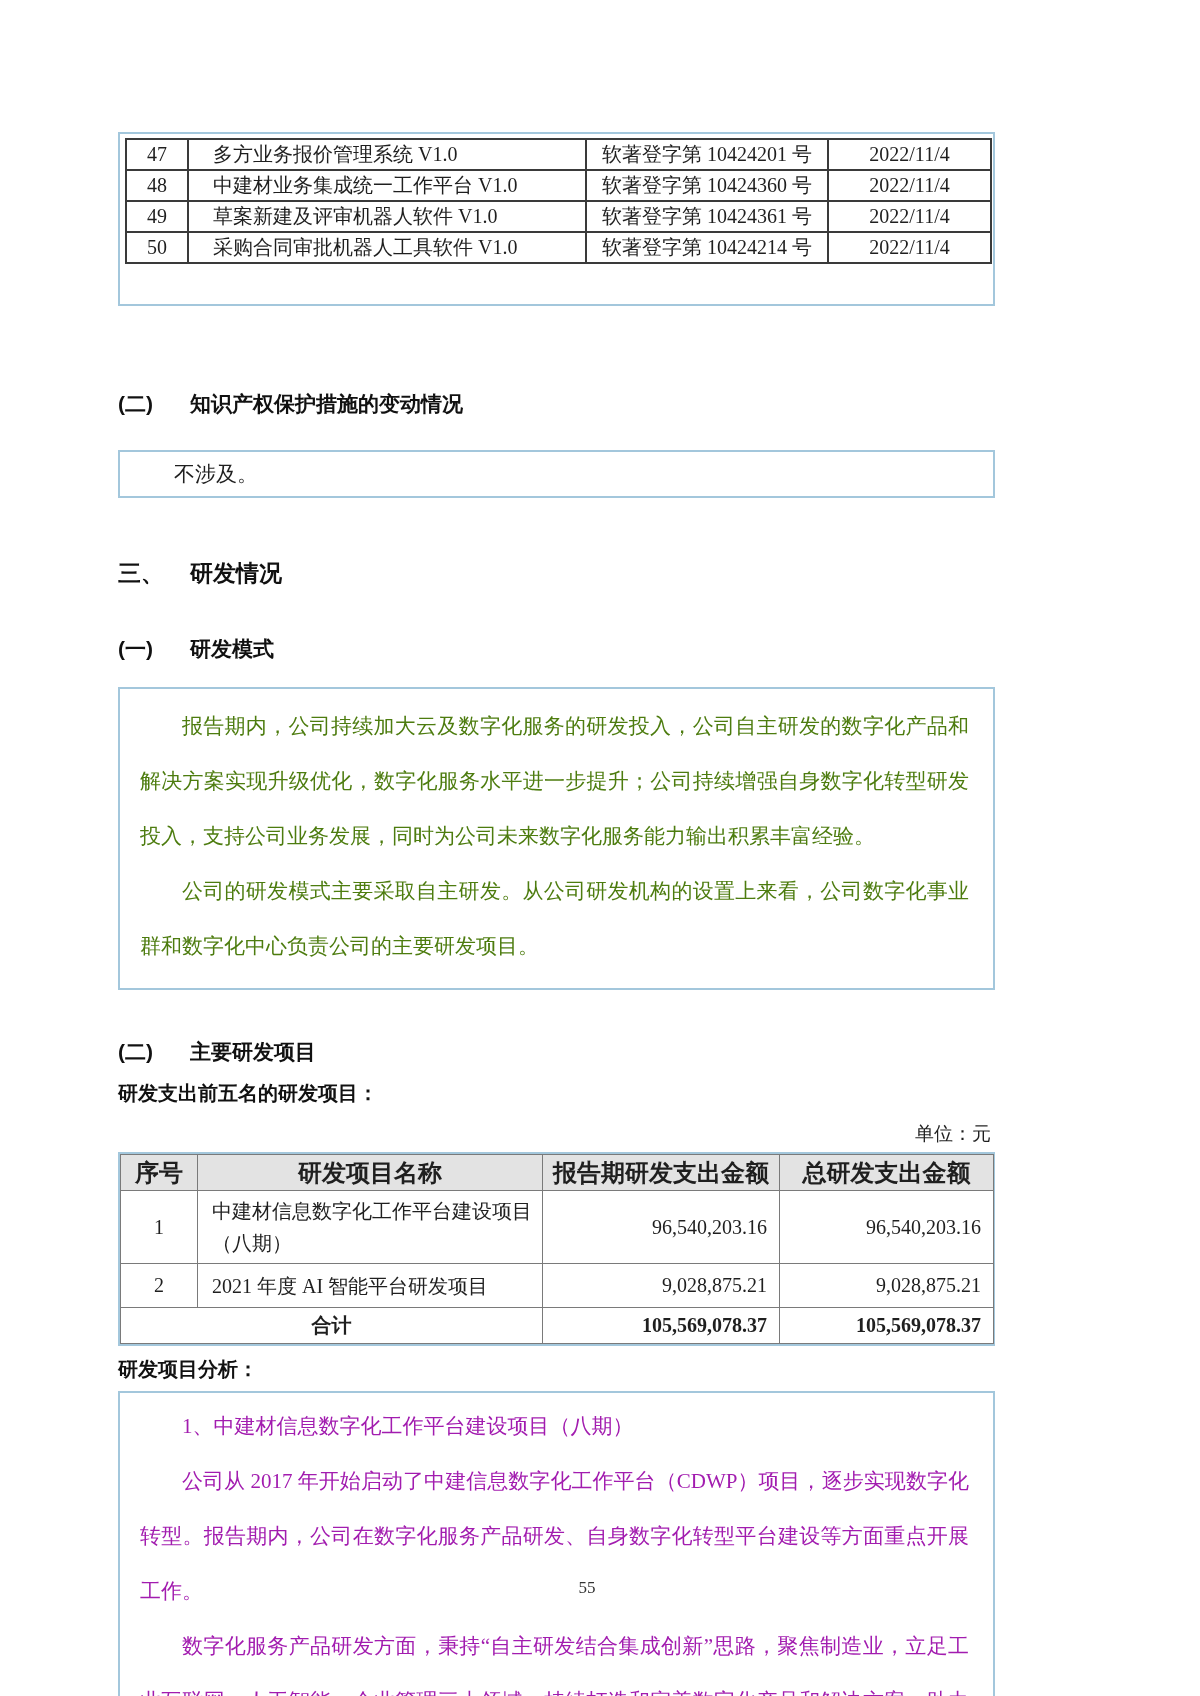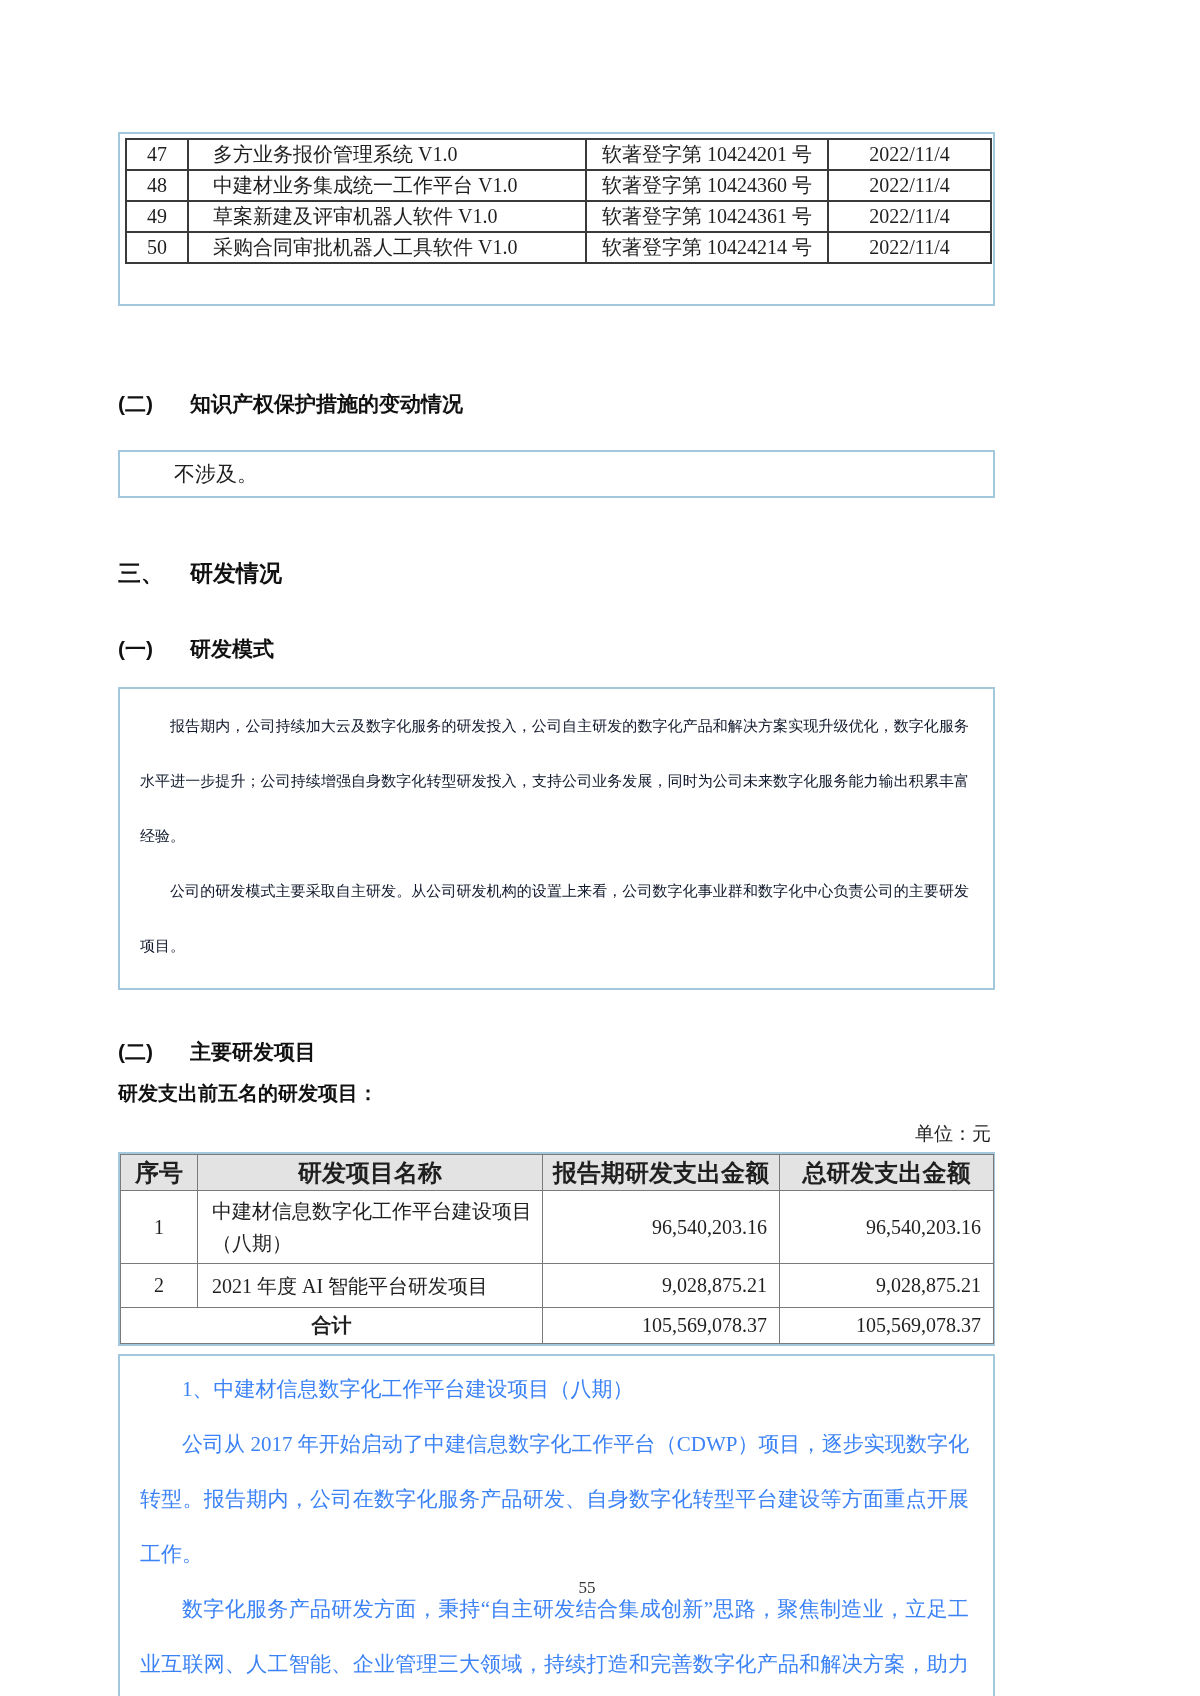--- a/index.html
+++ b/index.html
@@ -45,22 +45,22 @@
   .h1 .lbl{width:72px;flex:0 0 72px;}
 
   .h-ipr{margin-top:84px;}
   .note-box{margin-top:32px;padding:7px 10px;}
   .note-box p{margin:0;font-size:21px;line-height:30px;text-indent:44px;}
   .h-rd{margin-top:60px;}
   .h-mode{margin-top:46px;}
 
   .para-box{margin-top:24px;padding:10px 24px 14px 20px;}
   .para-box p{
-    margin:0;font-size:15px;line-height:55px;
-    text-align:justify;text-indent:2em;color:#0f172a;
+    margin:0;font-size:21px;line-height:55px;
+    text-align:justify;text-indent:2em;color:#4d7c0f;
   }
 
   .h-proj{margin-top:48px;}
   .bold-label{
     font-family:"Liberation Sans","DejaVu Sans",sans-serif;
     font-weight:700;font-size:20px;color:#111;margin:14px 0 0 0;
   }
   .unit{font-size:19px;text-align:right;margin-top:14px;padding-right:4px;}
 
   
@@ -73,27 +73,27 @@
     font-weight:700;font-size:24px;height:35px;text-align:center;
   }
   table.t2 td{height:35px;line-height:33px;}
   table.t2 .c-no{text-align:center;}
   table.t2 .c-name{text-align:left;padding:4px 10px 4px 14px;line-height:32px;}
   table.t2 .c-num{text-align:right;padding-right:12px;}
   table.t2 .total-label{
     text-align:center;
     font-family:"Liberation Sans","DejaVu Sans",sans-serif;font-weight:700;
   }
-  table.t2 .total-num{font-weight:400;}
+  table.t2 .total-num{font-weight:700;}
 
   .analysis-label{margin-top:10px;}
   .analysis-box{margin-top:8px;padding:6px 24px 10px 20px;}
   .analysis-box p{
     margin:0;font-size:21px;line-height:55px;
-    text-align:justify;text-indent:2em;color:#3b82f6;
+    text-align:justify;text-indent:2em;color:#a21caf;
   }
 
   .page-num{
     position:absolute;left:118px;width:938px;top:1578px;
     text-align:center;font-size:17px;color:#333;
   }
 </style>
 </head>
 <body>
 
@@ -197,20 +197,21 @@
           </tr>
           <tr>
             <td class="total-label" colspan="2">合计</td>
             <td class="c-num total-num">105,569,078.37</td>
             <td class="c-num total-num">105,569,078.37</td>
           </tr>
         </tbody>
       </table>
     </div>
 
+    <p class="bold-label analysis-label">研发项目分析：</p>
     <div class="blue-box analysis-box">
       <p>1、中建材信息数字化工作平台建设项目（八期）</p>
       <p>公司从 2017 年开始启动了中建信息数字化工作平台（CDWP）项目，逐步实现数字化转型。报告期内，公司在数字化服务产品研发、自身数字化转型平台建设等方面重点开展工作。</p>
       <p>数字化服务产品研发方面，秉持“自主研发结合集成创新”思路，聚焦制造业，立足工业互联网、人工智能、企业管理三大领域，持续打造和完善数字化产品和解决方案，助力企业实现全面数字化转型。</p>
 
     </div>
 
   </div>
 
   <div class="page-num">55</div>

